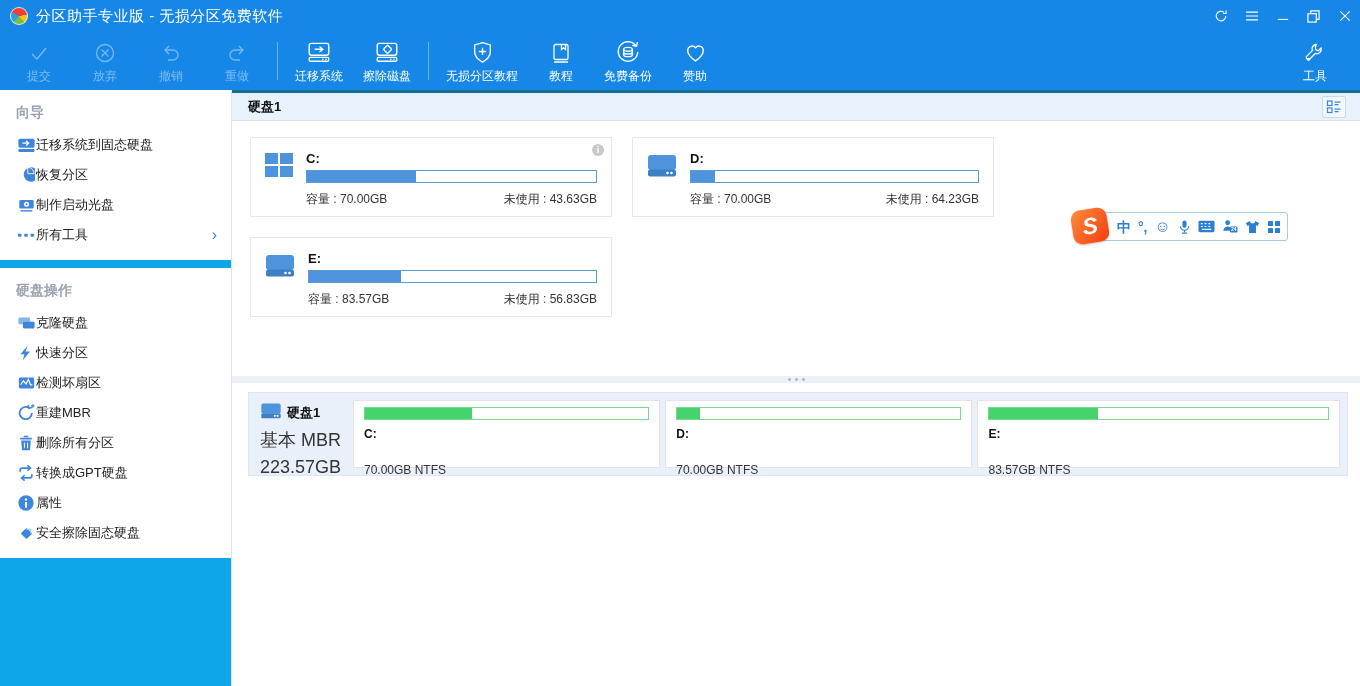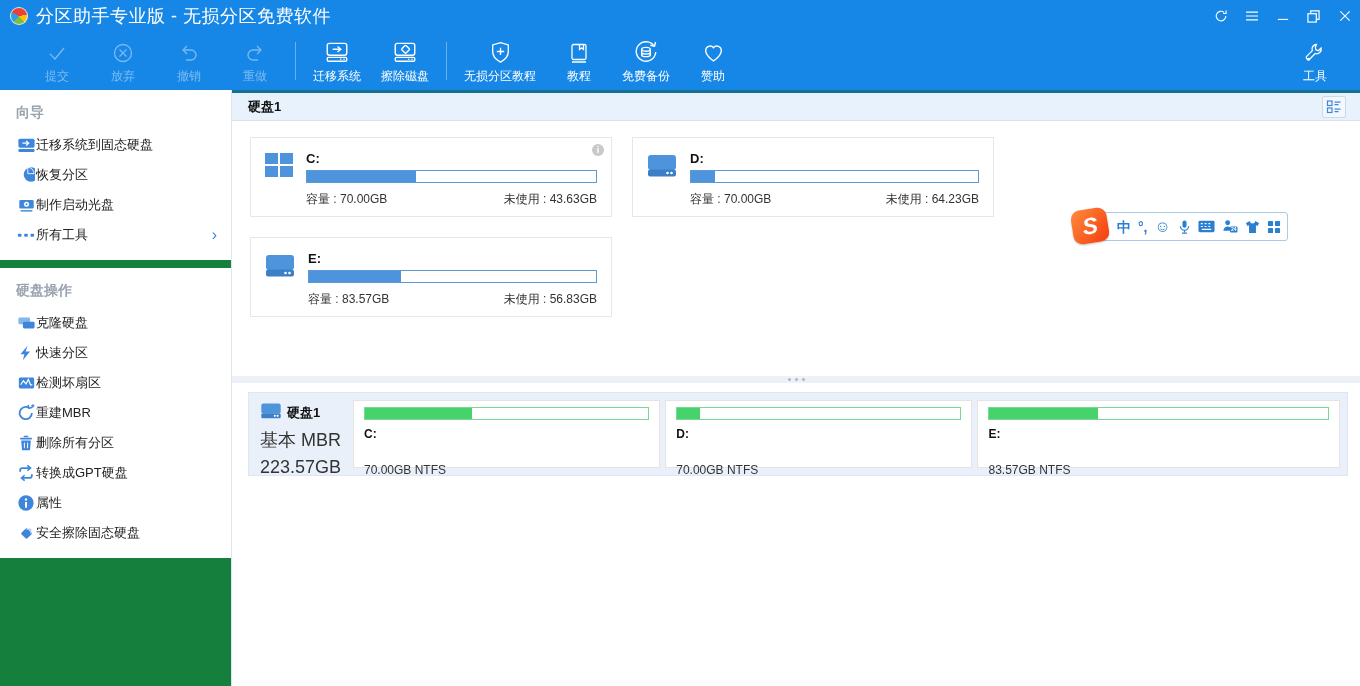--- a/index.html
+++ b/index.html
@@ -5,38 +5,38 @@
   * { margin:0; padding:0; box-sizing:border-box; }
   html,body { width:1360px; height:686px; overflow:hidden; background:#fff;
               font-family:"Liberation Sans", sans-serif; }
 
   
   .titlebar { position:absolute; left:0; top:0; right:0; height:32px; background:#1787e7;
               display:flex; align-items:center; padding-left:10px; color:#fff; }
   .app-icon { width:18px; height:18px; border-radius:50%;
               background:conic-gradient(#e8413c 0 22%, #ffc107 22% 38%, #7bc043 38% 62%, #2aa1e0 62% 82%, #e8413c 82% 100%);
               border:1px solid rgba(255,255,255,.8); margin-right:8px; flex:0 0 auto; }
-  .win-title { font-size:18px; letter-spacing:.5px; }
+  .win-title { font-size:15px; letter-spacing:.5px; }
   .win-controls { margin-left:auto; display:flex; height:32px; }
   .wbtn { width:31px; height:32px; display:flex; align-items:center; justify-content:center; cursor:pointer; }
   .wbtn svg { stroke:#fff; fill:none; stroke-width:1.3; }
 
   
   .toolbar { position:absolute; left:0; top:32px; right:0; height:58px; background:#1787e7;
-             display:flex; align-items:stretch; padding-left:24px; }
+             display:flex; align-items:stretch; padding-left:6px; }
   .tbtn { min-width:66px; padding:0 10px; display:flex; flex-direction:column; align-items:center;
           justify-content:center; gap:3px; color:#fff; font-size:12px; cursor:pointer; }
   .tbtn .ticon { height:27px; display:flex; align-items:flex-end; justify-content:center; }
   .tbtn svg { stroke:#fff; fill:none; stroke-width:1.3; }
   .tbtn.disabled { opacity:.42; }
   .tdivider { width:1px; background:rgba(255,255,255,.35); margin:10px 7px; }
   .tools-btn { margin-left:auto; margin-right:12px; }
 
   
-  .sidebar { position:absolute; left:0; top:90px; width:232px; bottom:0; background:#15803d;
+  .sidebar { position:absolute; left:0; top:90px; width:232px; bottom:0; background:#0ea5e9;
              border-right:1px solid #dfe5ee; }
   .side-section { background:#fff; margin-bottom:8px; padding:4px 0 10px 0; }
   .side-title { color:#9aa3b0; font-size:14px; font-weight:bold; padding:10px 0 8px 16px; }
   .side-item { display:flex; align-items:center; height:30px; padding:0 14px 0 16px; gap:0;
                font-size:13px; color:#222; cursor:pointer; }
   .sicon { width:20px; display:flex; justify-content:center; flex:0 0 auto; }
   .sicon svg { fill:#3d86dc; }
   .chev { margin-left:auto; color:#3d86dc; font-size:16px; line-height:1; }
 
   

